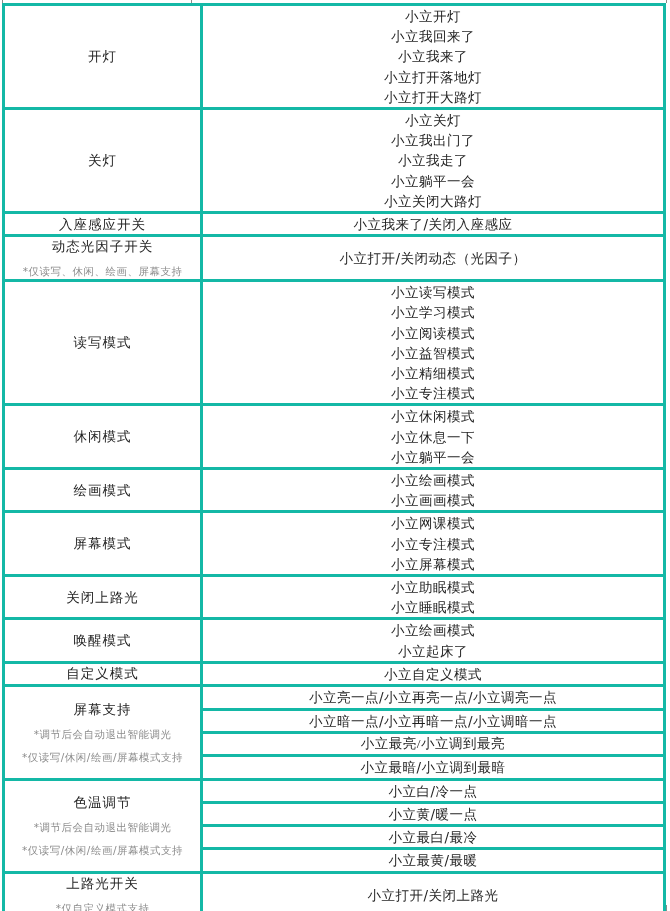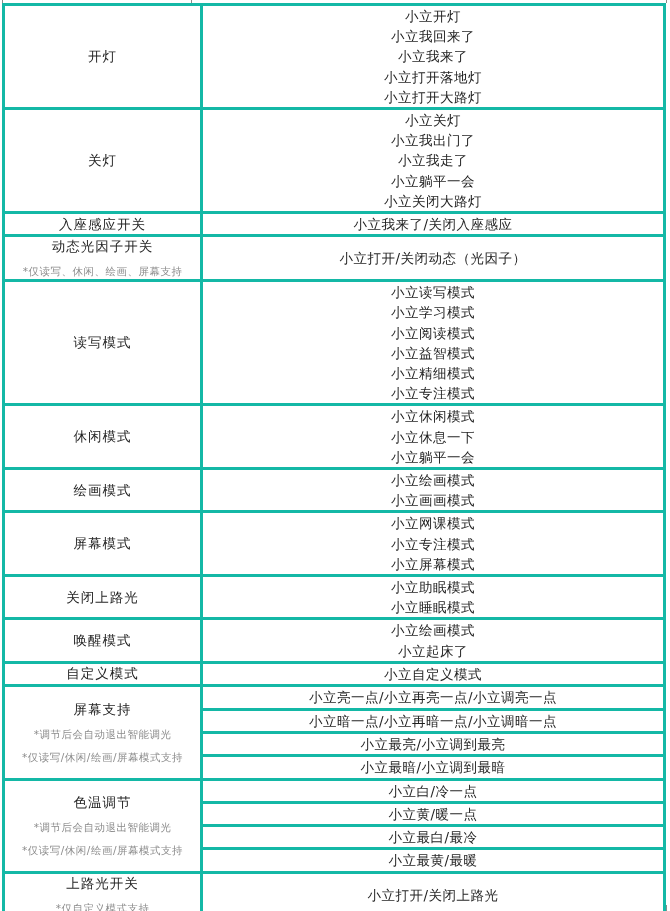--- a/index.html
+++ b/index.html
@@ -186,21 +186,21 @@
           </td>
           <td>
             <div class="cmd">小立亮一点/小立再亮一点/小立调亮一点</div>
           </td>
         </tr>
         <tr style="height: 23.5px;">
           <td>
             <div class="cmd">小立暗一点/小立再暗一点/小立调暗一点</div>
           </td>
         </tr>
-        <tr style="height: 16px;">
+        <tr style="height: 16px; font-family: Liberation Serif, serif;">
           <td>
             <div class="cmd">小立最亮/小立调到最亮</div>
           </td>
         </tr>
         <tr style="height: 23.5px; margin-left: 18px;">
           <td>
             <div class="cmd">小立最暗/小立调到最暗</div>
           </td>
         </tr>
         <tr style="height: 22px;">

